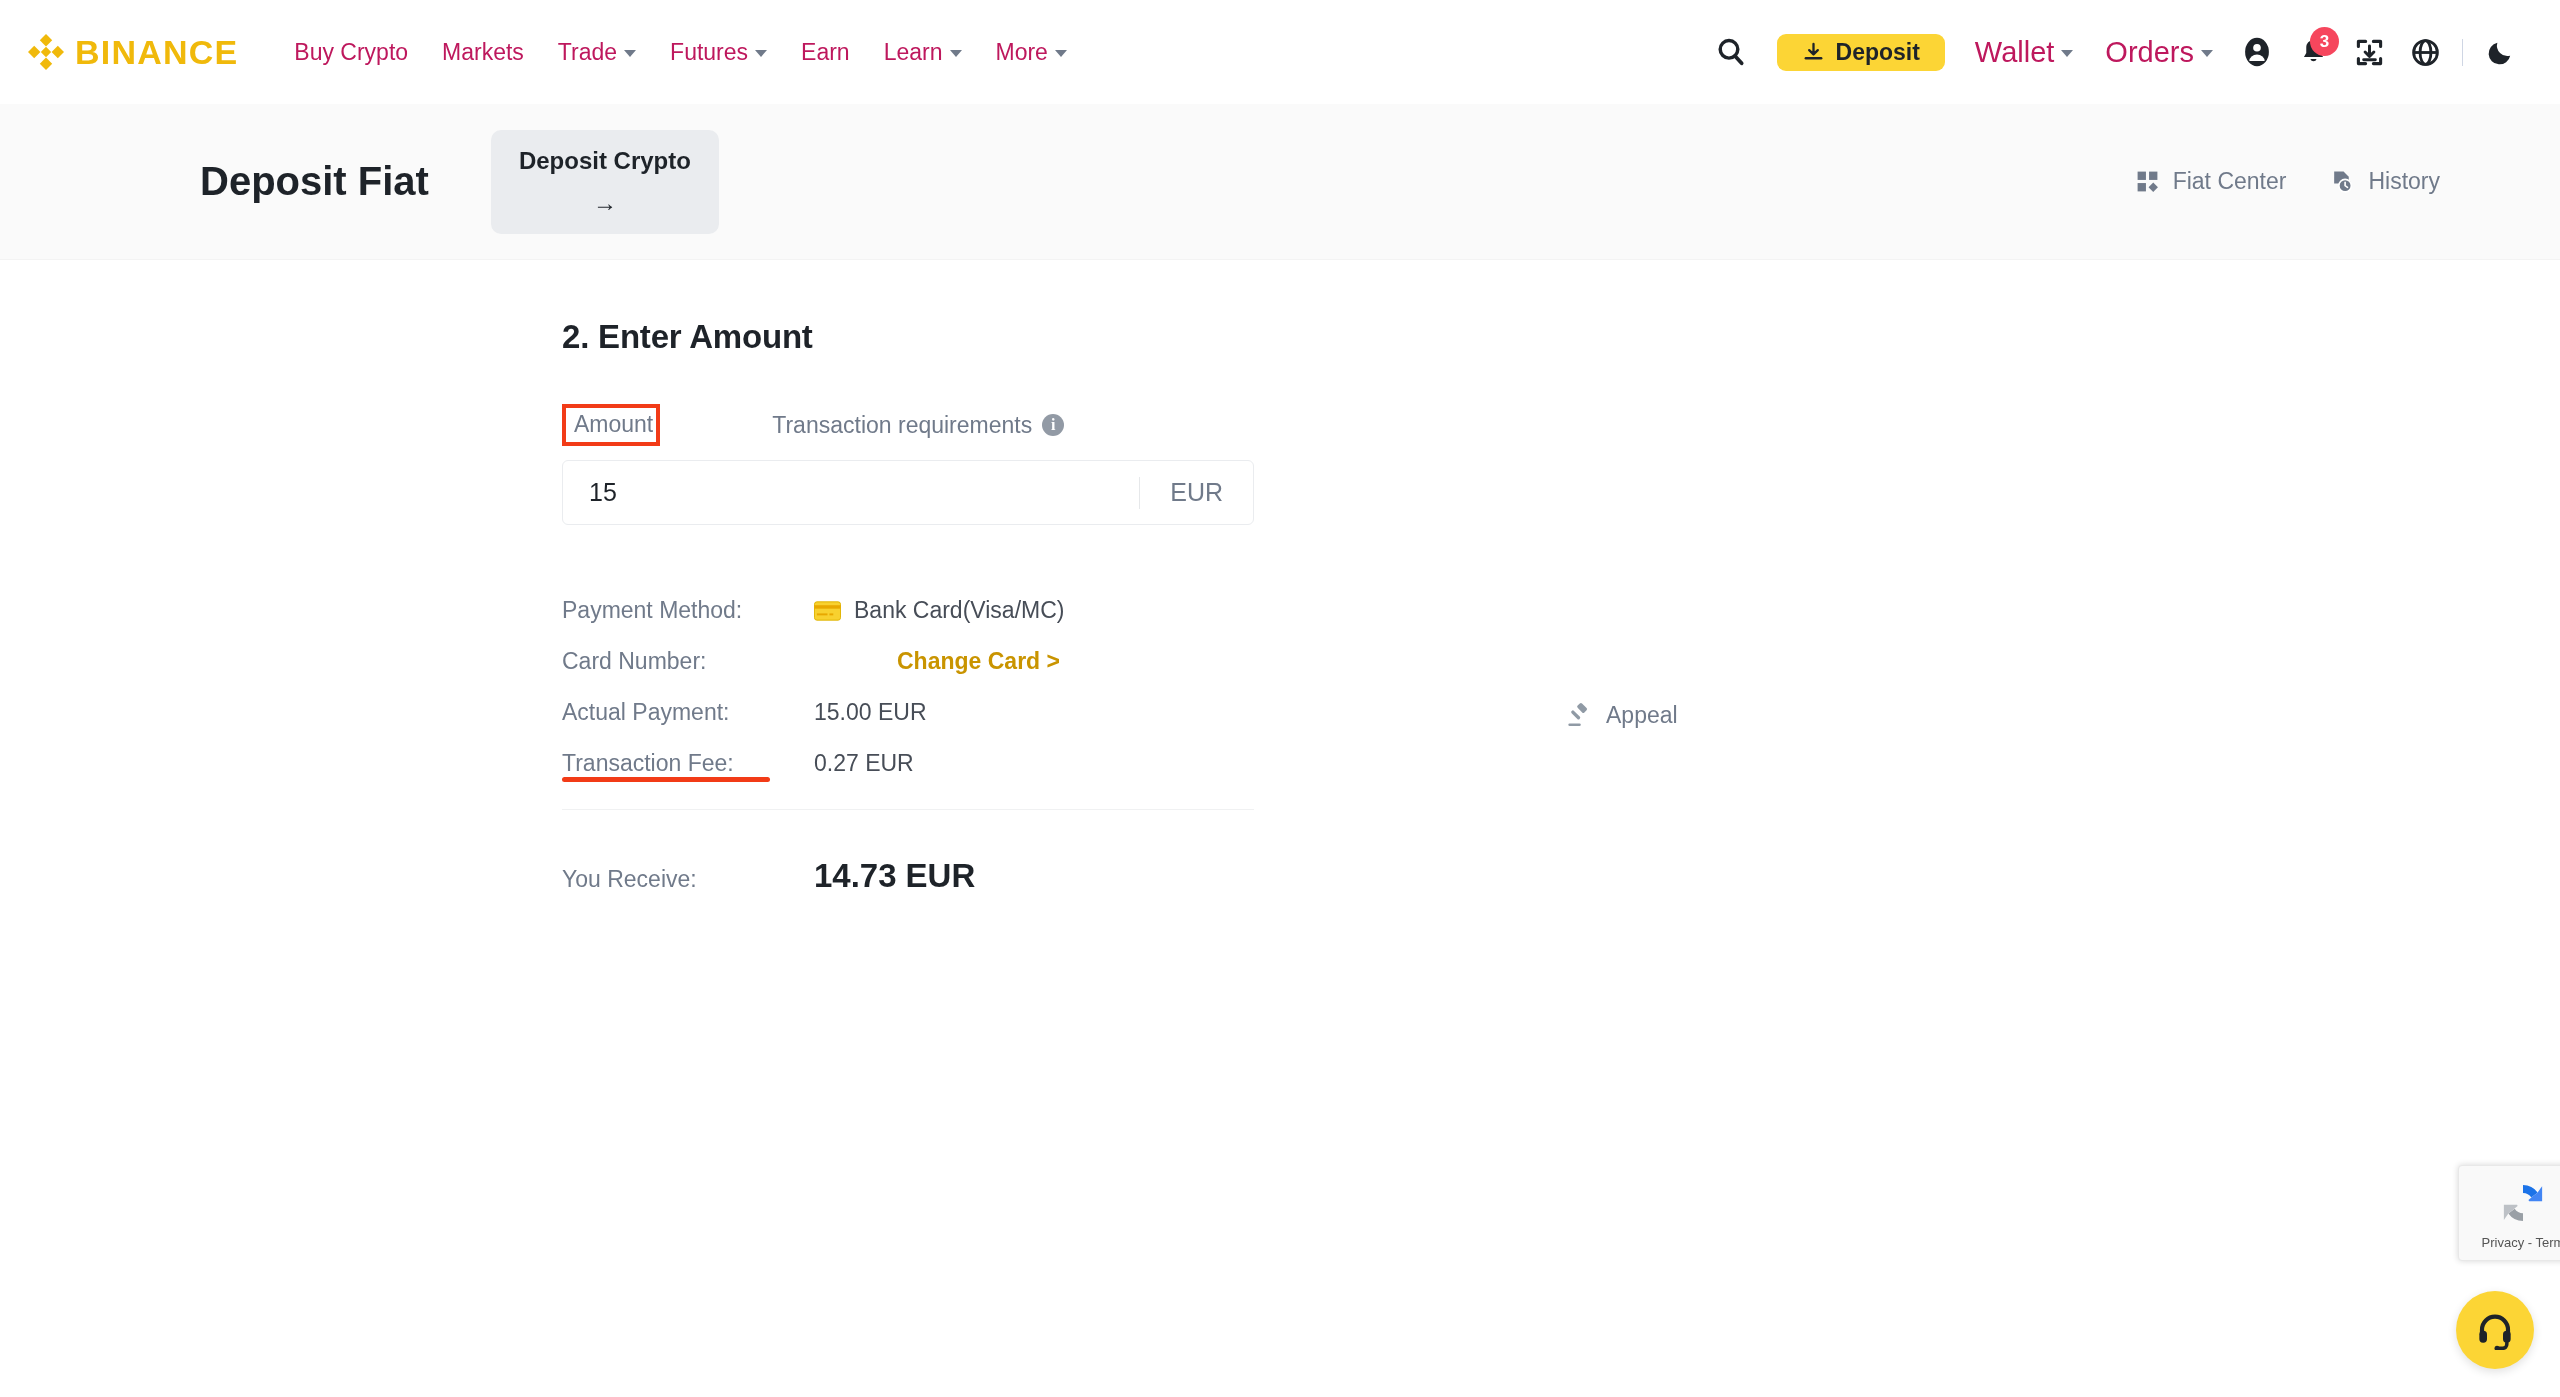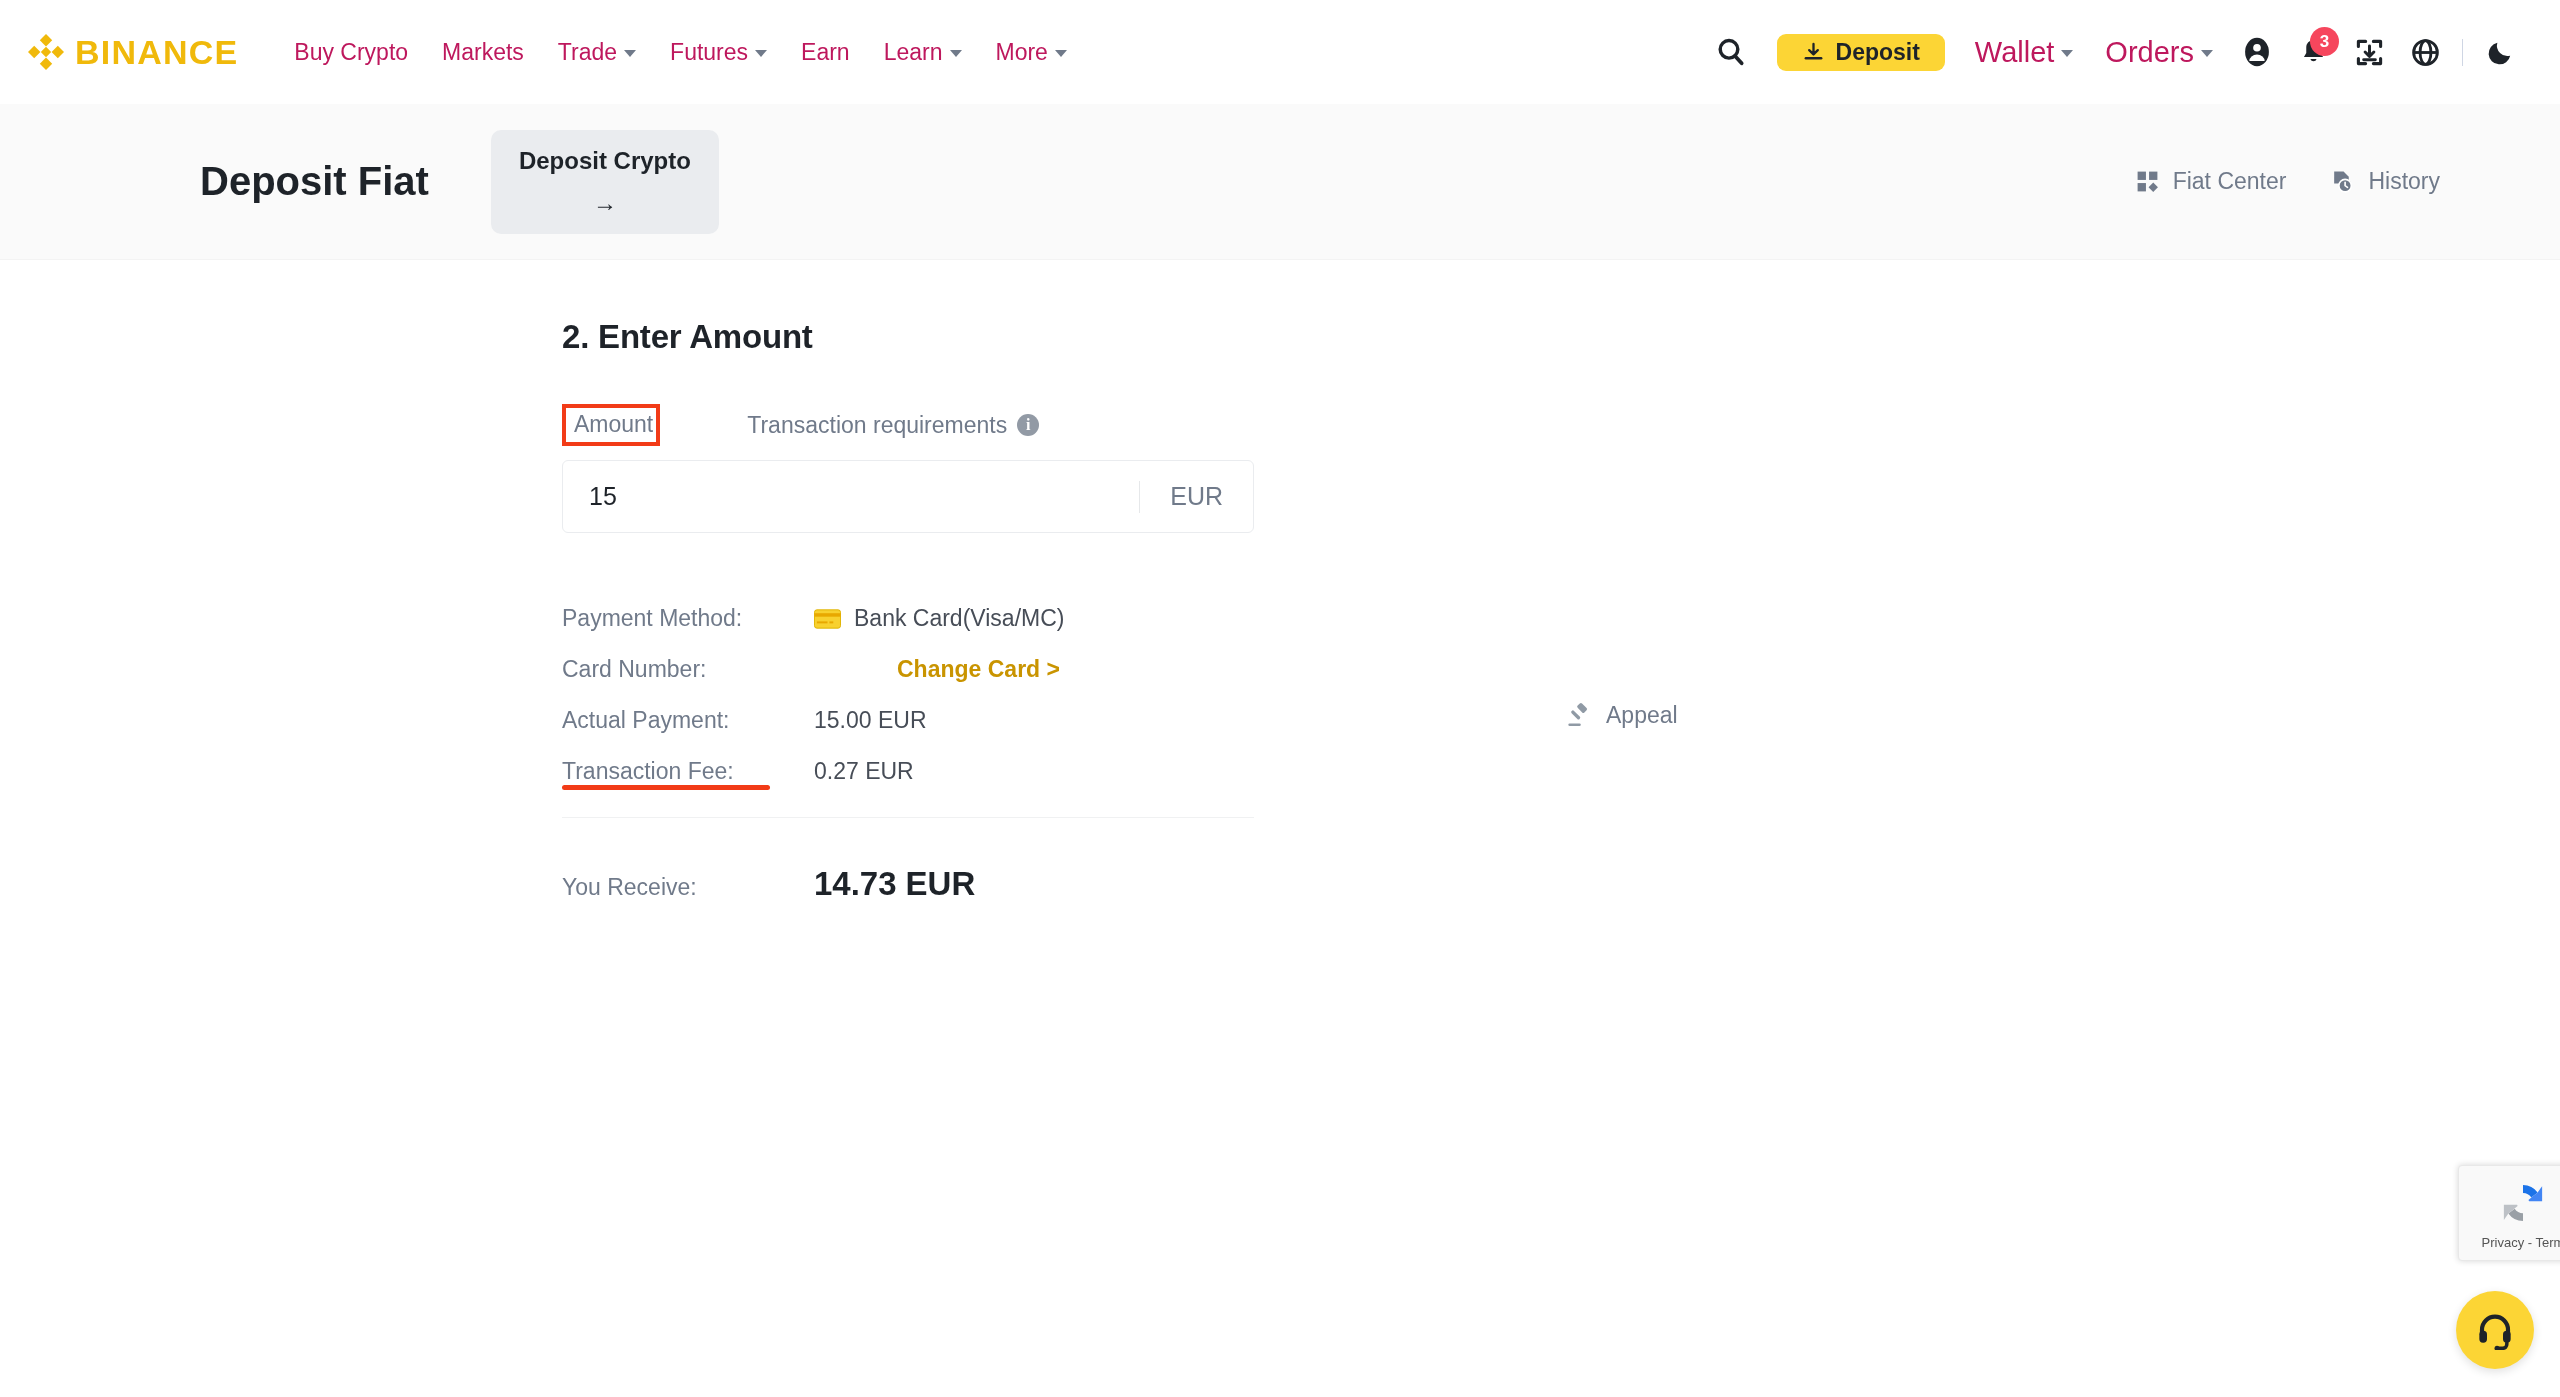--- a/index.html
+++ b/index.html
@@ -101,31 +101,31 @@
     margin-bottom: 13px; height: 44px; position: relative;
   }
   .amount-label {
     font-size: 23px; color: #707A8A;
     border: 4px solid #F23B17; padding: 5px 3px 6px 8px;
     line-height: 1;
   }
   .req-label {
     font-size: 23px; color: #707A8A;
     display: flex; align-items: center; gap: 10px;
-    margin-left: 87px; cursor: pointer; white-space: nowrap;
+    margin-left: 112px; cursor: pointer; white-space: nowrap;
   }
   .info-dot {
     width: 22px; height: 22px; border-radius: 50%;
     background: #929AA5; color: #fff;
     font-size: 16px; font-weight: 700; font-family: "Liberation Serif", serif;
     display: flex; align-items: center; justify-content: center; flex: none;
   }
 
   .amount-input {
-    height: 73px; border: 1px solid #EAECEF; border-radius: 6px;
+    height: 65px; border: 1px solid #EAECEF; border-radius: 6px;
     background: #fff; display: flex; align-items: center;
     padding: 0 0 0 26px; margin-bottom: 60px;
   }
   .amount-input input {
     flex: 1; border: none; outline: none;
     font-size: 25px; color: #1E2329;
     font-family: "Liberation Sans", sans-serif; background: transparent;
   }
   .cur-sep { width: 1px; height: 32px; background: #E6E8EA; }
   .cur-code {

